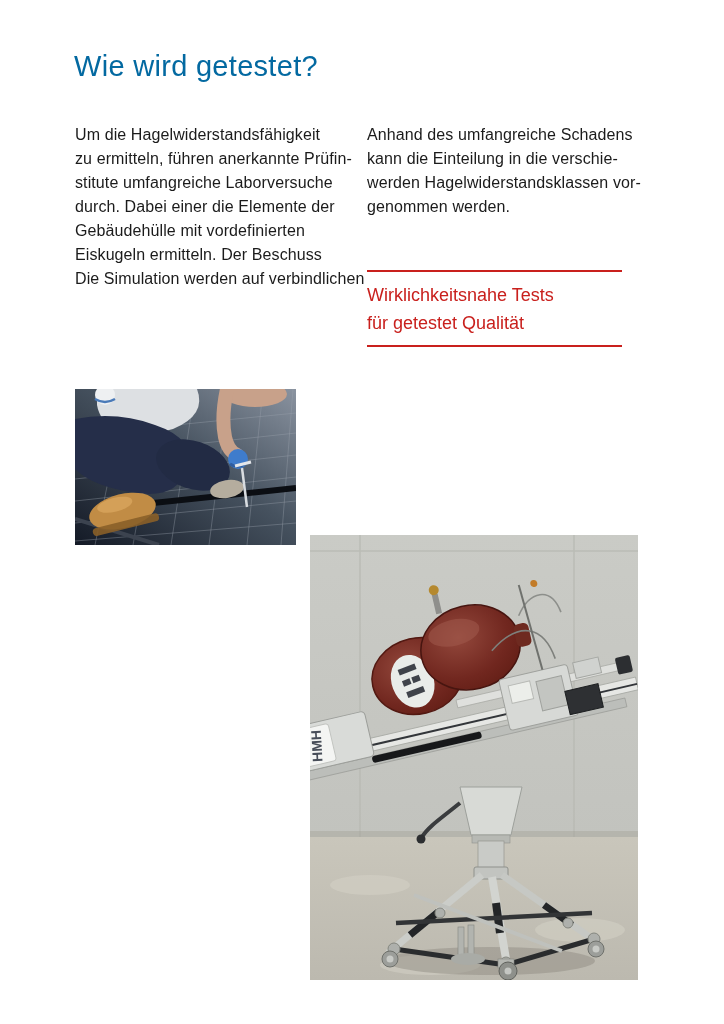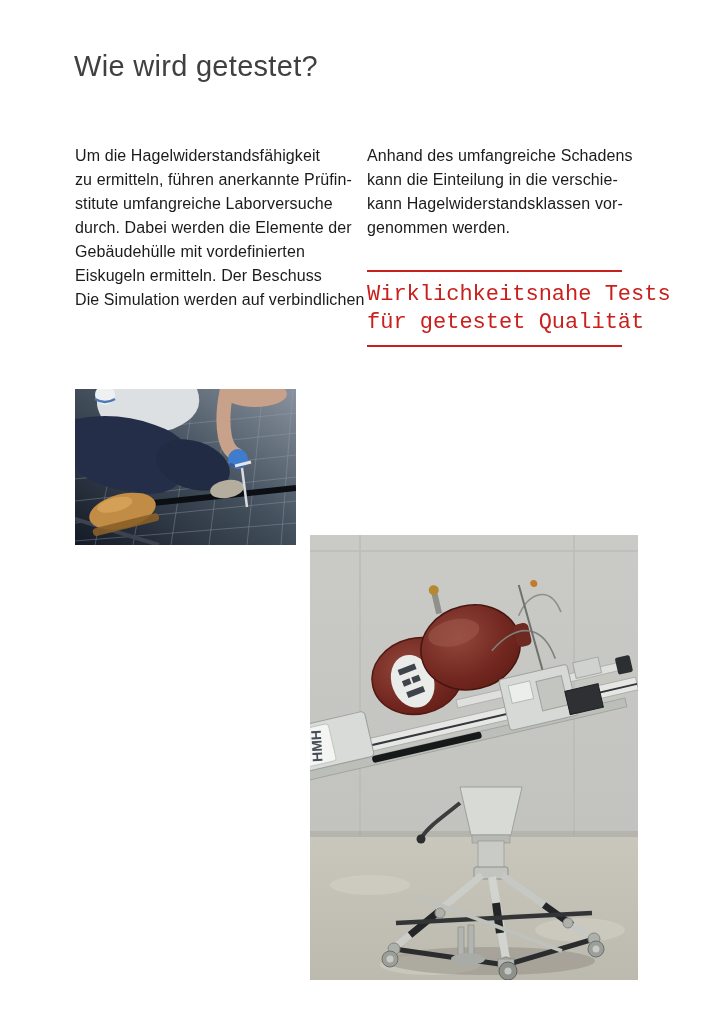--- a/index.html
+++ b/index.html
@@ -16,48 +16,47 @@
     font-family: "Liberation Sans", sans-serif;
   }
   .page-title {
     position: absolute;
     left: 74px;
     top: 50px;
     margin: 0;
     font-size: 29px;
     font-weight: 400;
     letter-spacing: 0.3px;
-    color: #404040;
+    color: #0369a1;
   }
   .body-col {
     position: absolute;
-    top: 144px;
+    top: 123px;
     font-size: 16px;
     line-height: 24px;
     color: #1b1b1b;
     letter-spacing: 0.1px;
   }
   .col-left  { left: 75px;  width: 300px; }
   .col-right { left: 367px; width: 295px; }
   .body-line { white-space: nowrap; }
   .callout {
     position: absolute;
     left: 367px;
     top: 270px;
     width: 255px;
     border-top: 2px solid #c9201d;
     border-bottom: 2px solid #c9201d;
     padding: 9px 0 8px 0;
   }
   .callout-line {
-    font-size: 22px;
+    font-size: 18px;
     line-height: 28px;
     color: #c9201d;
     white-space: nowrap;
-    font-family: Liberation Mono, monospace;
   }
   figure { margin: 0; padding: 0; }
   .photo-solar {
     position: absolute;
     left: 75px;
     top: 389px;
     width: 221px;
     height: 156px;
   }
   .photo-cannon {
@@ -73,30 +72,30 @@
 <body>
 
 <div class="page">
 
   <h1 class="page-title">Wie wird getestet?</h1>
 
   <div class="body-col col-left">
     <div class="body-line">Um die Hagelwiderstandsfähigkeit</div>
     <div class="body-line">zu ermitteln, führen anerkannte Prüfin-</div>
     <div class="body-line">stitute umfangreiche Laborversuche</div>
-    <div class="body-line">durch. Dabei werden die Elemente der</div>
+    <div class="body-line">durch. Dabei einer die Elemente der</div>
     <div class="body-line">Gebäudehülle mit vordefinierten</div>
     <div class="body-line">Eiskugeln ermitteln. Der Beschuss</div>
     <div class="body-line">Die Simulation werden auf verbindlichen</div>
   </div>
 
   <div class="body-col col-right">
     <div class="body-line">Anhand des umfangreiche Schadens</div>
     <div class="body-line">kann die Einteilung in die verschie-</div>
-    <div class="body-line">kann Hagelwiderstandsklassen vor-</div>
+    <div class="body-line">werden Hagelwiderstandsklassen vor-</div>
     <div class="body-line">genommen werden.</div>
   </div>
 
   <div class="callout">
     <div class="callout-line">Wirklichkeitsnahe Tests</div>
     <div class="callout-line">für getestet Qualität</div>
   </div>
 
   <figure class="photo-solar">
     <svg width="221" height="156" viewBox="0 0 221 156" xmlns="http://www.w3.org/2000/svg">

